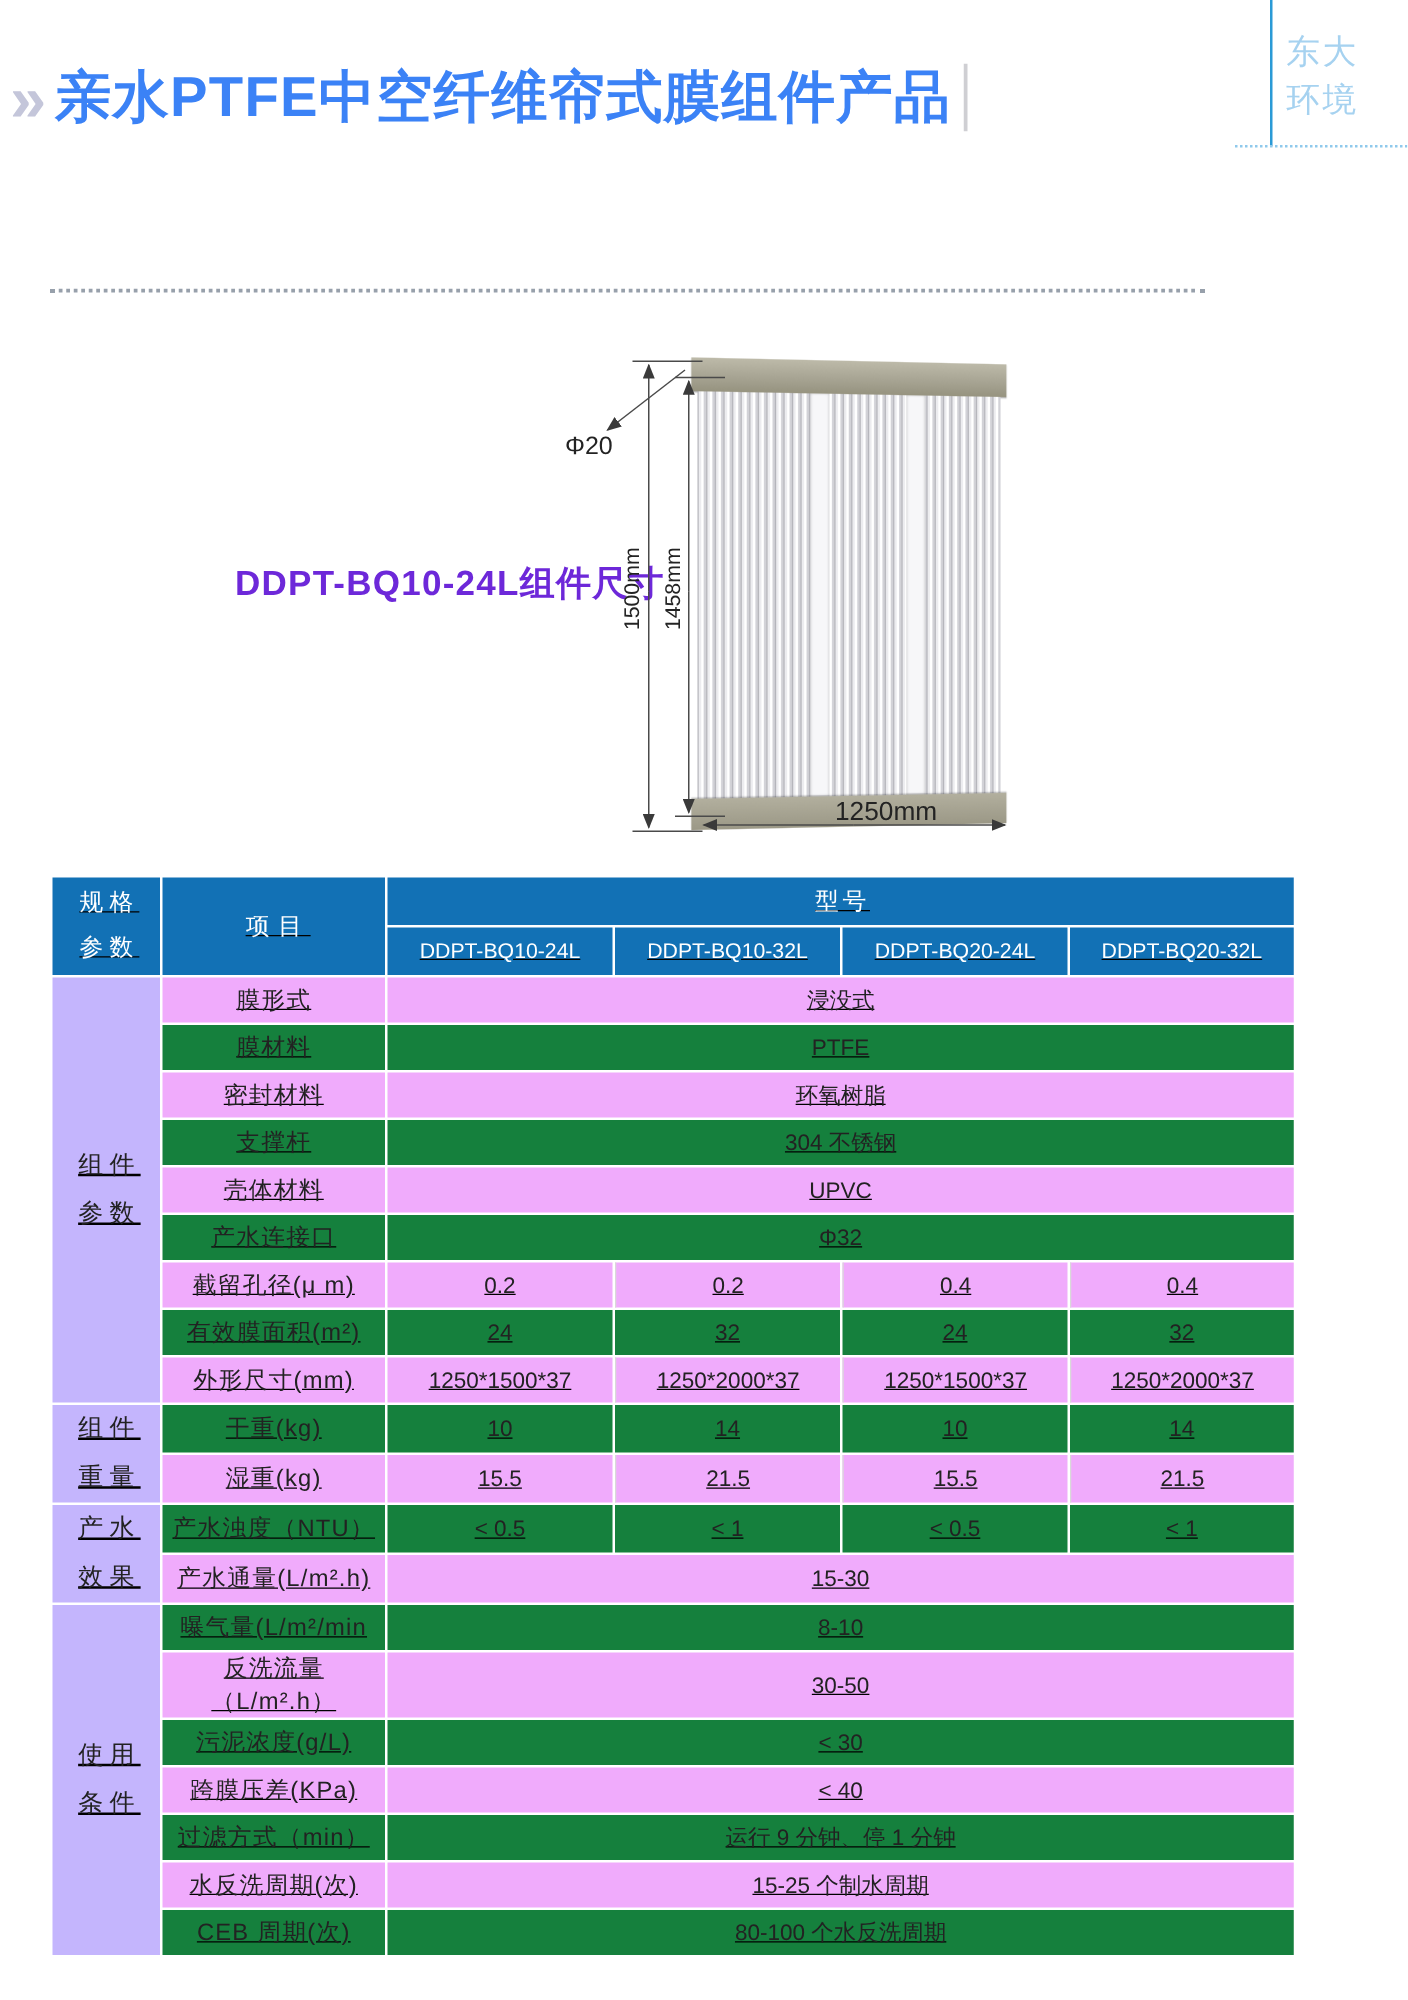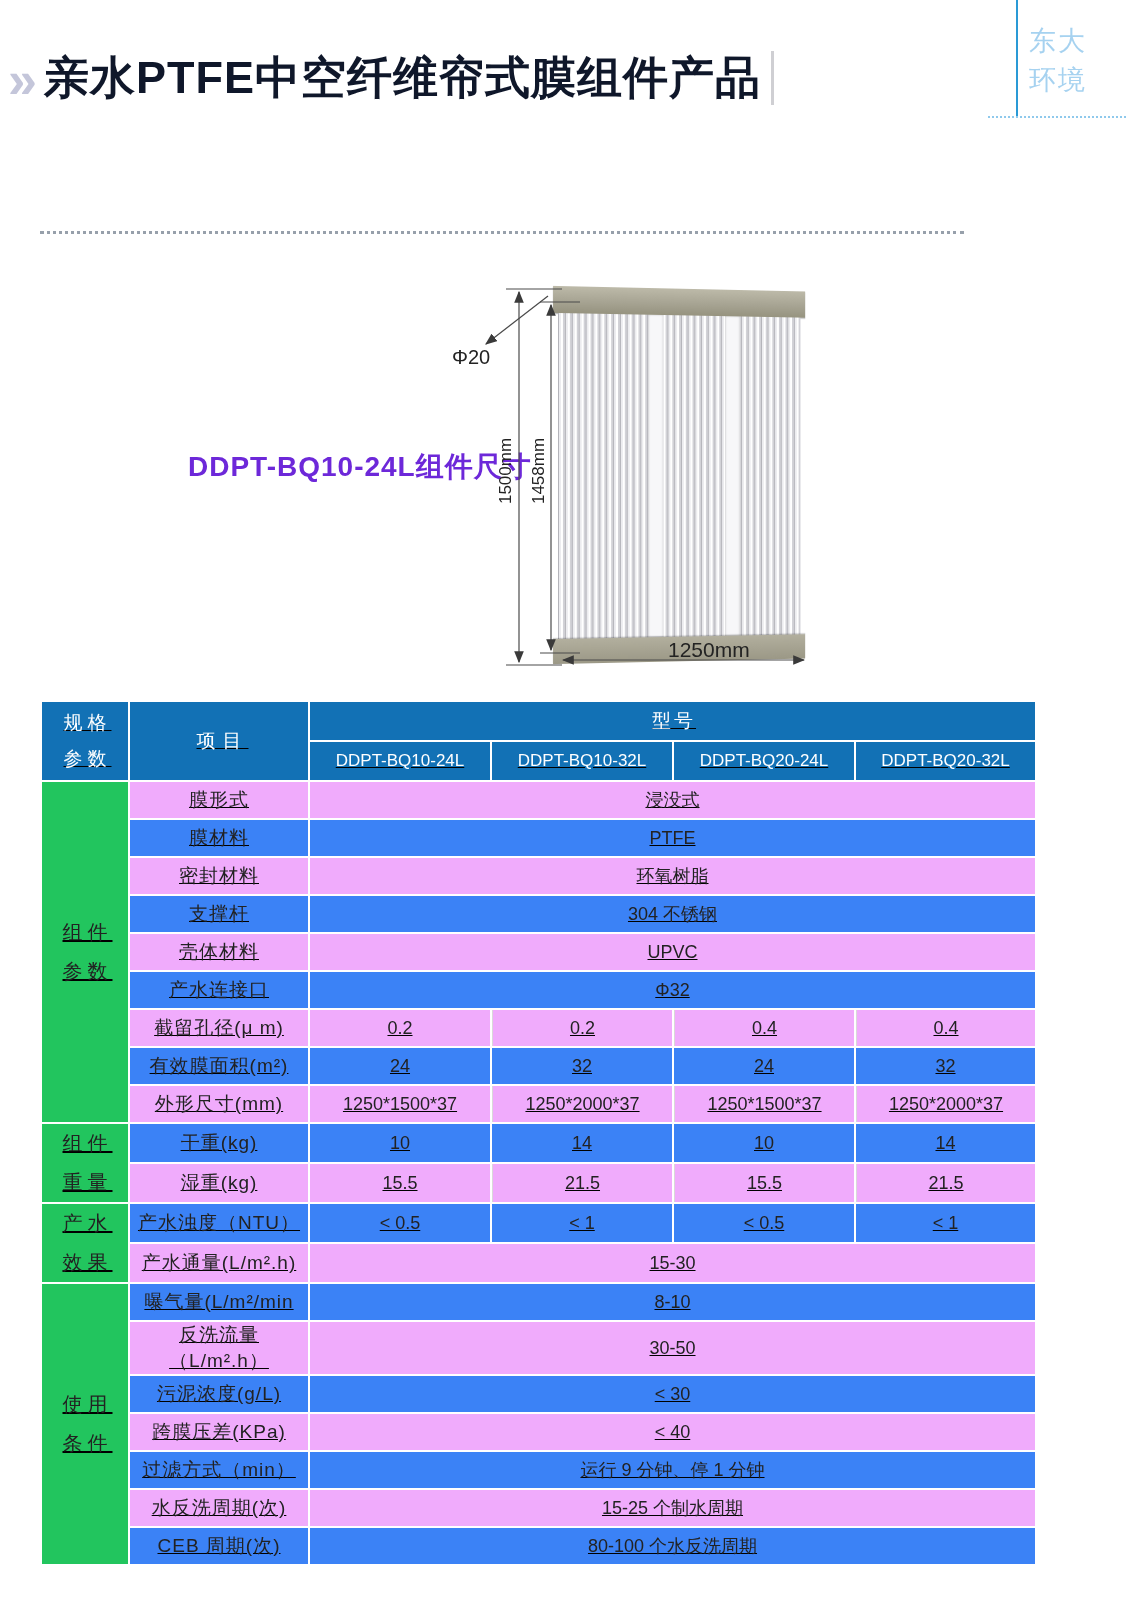--- a/index.html
+++ b/index.html
@@ -3,21 +3,21 @@
 <meta charset="utf-8">
 <style>
   * { margin:0; padding:0; box-sizing:border-box; }
   html,body { background:#ffffff; }
   body { font-family:"Liberation Sans","DejaVu Sans",sans-serif; }
   #page { position:relative; width:1126px; height:1600px; background:#ffffff; overflow:hidden; }
 
   
   .chevron { position:absolute; left:8px; top:54px; font-size:52px; color:#c4c6da; font-weight:700; line-height:1; }
   .title-row { position:absolute; left:44px; top:48px; display:flex; align-items:center; }
-  .title-cn { font-size:45px; font-weight:700; color:#0f172a; letter-spacing:1px; white-space:nowrap; }
+  .title-cn { font-size:45px; font-weight:700; color:#3b82f6; letter-spacing:1px; white-space:nowrap; }
   .title-bar { width:3px; height:54px; background:#cfcfd3; margin-left:10px; }
   .subtitle { position:absolute; left:44px; color:#d9d9d9; font-size:33px; letter-spacing:1px; white-space:nowrap; }
   .subtitle.l1 { top:126px; }
   .subtitle.l2 { top:182px; }
   .dots { position:absolute; left:40px; top:231px; width:924px; height:0; border-top:3px dotted #97a0ab; }
   .logo-vline { position:absolute; left:1016px; top:0; width:2px; height:117px; background:#2a9ad6; }
   .logo-text { position:absolute; left:1029px; top:22px; font-size:27px; color:#a6d2f0; line-height:1.45; letter-spacing:2px; }
   .logo-dots { position:absolute; left:988px; top:116px; width:138px; height:0; border-top:2px dotted #8fc9ec; }
 
   
@@ -41,25 +41,25 @@
   
   #spec-table { position:absolute; left:40px; top:700px; width:997px; table-layout:fixed;
                 border-collapse:separate; border-spacing:2px;text-decoration:underline; }
   #spec-table th { background:#1271b5; color:#ffffff; font-weight:400; text-align:center; vertical-align:middle; }
   th.corner { font-size:19px; }
   th.corner div { letter-spacing:5px; text-indent:5px; line-height:1.9; }
   th.item-h { font-size:19px; letter-spacing:7px; text-indent:7px; height:78px; }
   th.model-h { font-size:19px; letter-spacing:3px; text-indent:3px; height:38px; }
   th.model-name { font-size:17px; height:38px; }
   #spec-table td { text-align:center; vertical-align:middle; height:36px; color:#222222; }
-  td.gcell { background:#22c55e; font-size:20px; color:#2b2b2b; }
+  td.gcell { background:#c4b5fd; font-size:20px; color:#2b2b2b; }
   td.gcell div { letter-spacing:5px; text-indent:5px; line-height:1.95; }
   td.lcell { font-size:19px; letter-spacing:1px; }
   td.vcell { font-size:18px; }
-  .gray  { background:#3b82f6; }
+  .gray  { background:#15803d; }
   .white { background:#f0abfc; }
   .vdiv  { border-left:1px solid #d9d9d9; }
 </style>
 </head>
 <body>
 
 <div id="page">
 
   <div class="chevron">»</div>
   <div class="title-row">

